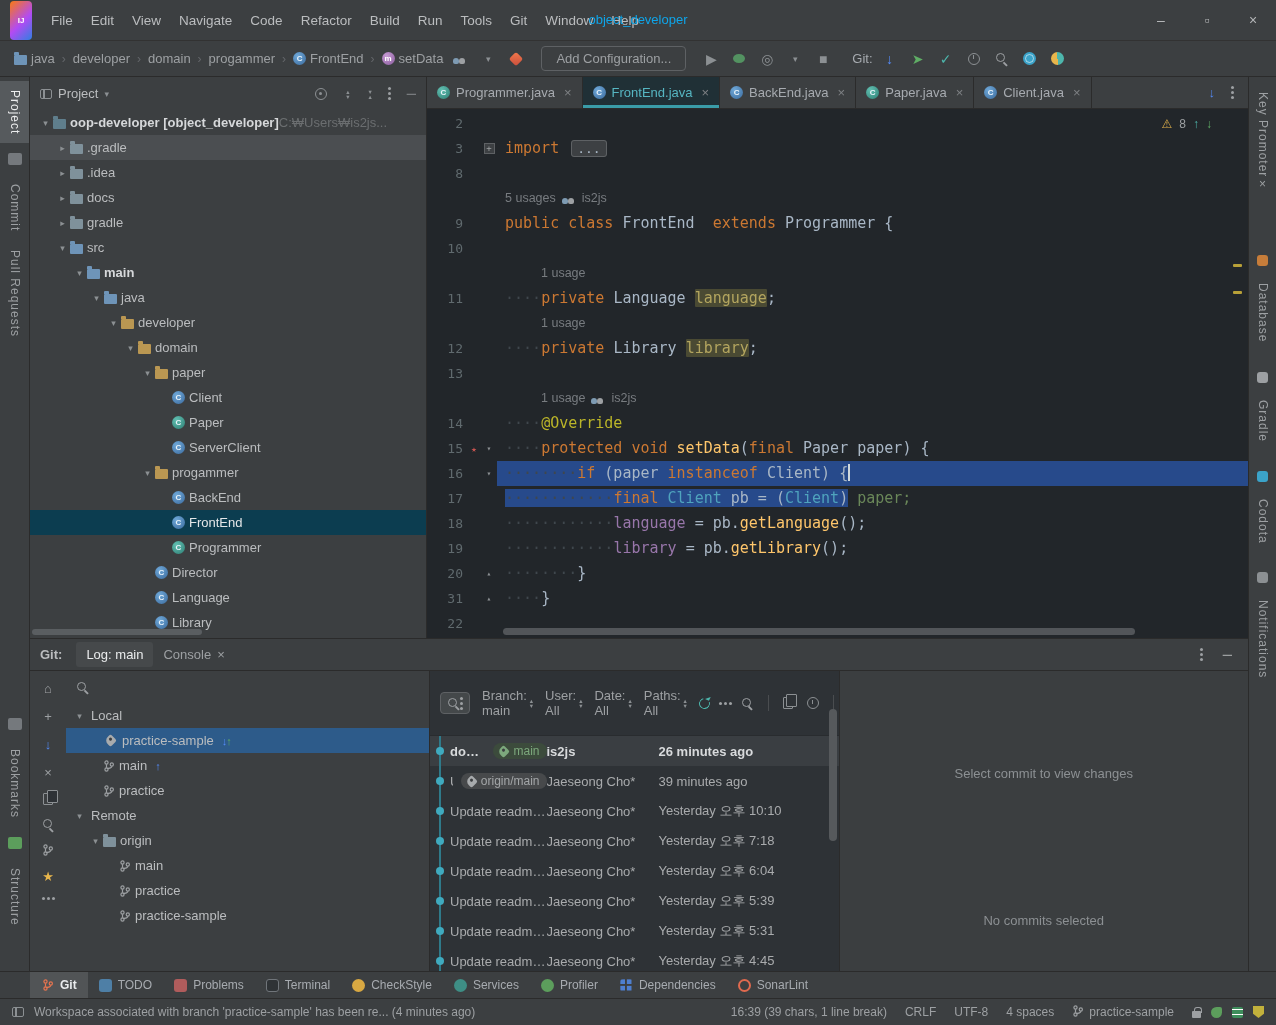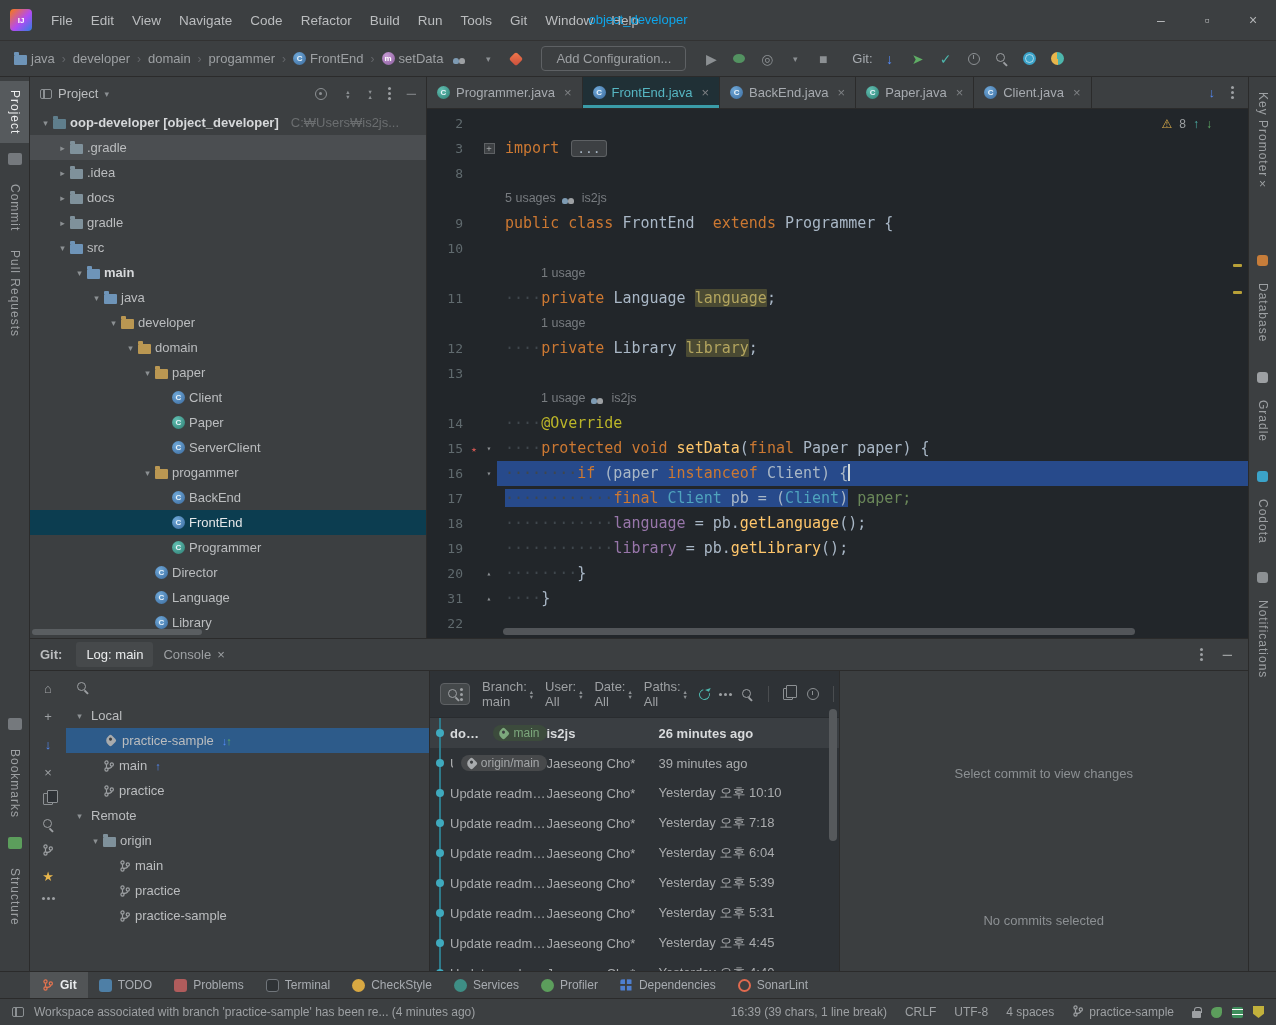--- a/index.html
+++ b/index.html
@@ -1,21 +1,21 @@
 <!DOCTYPE html>
 <html><head>
 <meta charset="utf-8">
 <style>
 *{box-sizing:border-box;margin:0;padding:0}
 html,body{width:1276px;height:1025px;overflow:hidden;background:#2B2B2B}
 .app{width:1276px;height:1025px;display:flex;flex-direction:column;font-family:"Liberation Sans",sans-serif;font-size:13px;color:#BBBDBF;background:#3C3F41;position:relative}
 
 
 .titlebar{flex:0 0 40px;display:flex;align-items:center;background:#3C3F41;border-bottom:1px solid #323232;padding-left:10px;position:relative}
-.logo{width:22px;height:22px;border-radius:4px;background:linear-gradient(135deg,#F97A12,#B24BF3 55%,#307FE2);display:flex;align-items:center;justify-content:center;color:#fff;font-size:8px;font-weight:bold;margin-right:10px}
+.logo{width:22px;height:39px;border-radius:4px;background:linear-gradient(135deg,#F97A12,#B24BF3 55%,#307FE2);display:flex;align-items:center;justify-content:center;color:#fff;font-size:8px;font-weight:bold;margin-right:10px}
 .menubar{display:flex}
 .menu-item{padding:5px 9px;color:#BBBDBF;font-size:13.5px;border-radius:3px}
 .win-title{position:absolute;left:50%;transform:translateX(-50%);top:12px;color:#0ea5e9;font-size:13px}
 .win-controls{margin-left:auto;display:flex;height:40px}
 .win-btn{width:46px;display:flex;align-items:center;justify-content:center;color:#B4B6B8;font-size:14px}
 
 
 .navbar{flex:0 0 36px;display:flex;align-items:center;background:#3C3F41;border-bottom:1px solid #2B2B2B;padding:0 12px;gap:2px}
 .crumbs{display:flex;align-items:center}
 .crumb{color:#9DA0A3;padding:0 2px;display:flex;align-items:center;gap:4px}
@@ -41,21 +41,21 @@
 .top-area{flex:0 0 561px;display:flex;min-height:0}
 
 
 .project-panel{flex:0 0 397px;background:#3C3F41;border-right:1px solid #2B2B2B;display:flex;flex-direction:column;position:relative}
 .pp-header{flex:0 0 33px;display:flex;align-items:center;padding:0 10px;gap:6px;color:#BBBDBF}
 .pp-right{margin-left:auto;display:flex;align-items:center;gap:16px;color:#8C9093}
 .tree{flex:1;overflow:hidden;font-size:13px}
 .trow{height:25px;display:flex;align-items:center;white-space:nowrap;color:#BBBDBF}
 .trow .chev{flex:0 0 15px;text-align:center;color:#8C9093;font-size:9px}
 .trow .lbl{margin-left:4px}
-.trow .hint{color:#6B6E70;margin-left:12px}
+.trow .hint{color:#6B6E70;margin-left:0}
 .trow.bold .lbl{font-weight:bold;color:#D6D8DA}
 .trow.sel-gray{background:#4B4E51}
 .trow.sel-blue{background:#0C3D50}
 .trow.sel-blue .lbl{color:#E4E6E8}
 .hthumb{position:absolute;left:2px;bottom:3px;width:170px;height:6px;border-radius:3px;background:#5A5E61}
 
 
 .ic{display:inline-flex;flex:0 0 auto;align-items:center;justify-content:center}
 .ic-folder{width:13px;height:10px;background:#7F919B;border-radius:1px;position:relative;margin-top:2px}
 .ic-folder::before{content:"";position:absolute;top:-3px;left:0;width:5px;height:3px;background:inherit;border-radius:1px 1px 0 0}
@@ -138,21 +138,21 @@
 .gh-right{margin-left:auto;display:flex;align-items:center;gap:20px;padding-right:6px}
 .git-content{flex:1;display:flex;min-height:0}
 .git-left{flex:0 0 400px;display:flex;background:#3C3F41;border-right:1px solid #2B2B2B;min-height:0}
 .git-lbar{flex:0 0 36px;display:flex;flex-direction:column;align-items:center;padding-top:10px;gap:13px;color:#9DA0A3;font-size:13px}
 .git-treewrap{flex:1;display:flex;flex-direction:column;overflow:hidden}
 .git-search{flex:0 0 32px;display:flex;align-items:center;gap:8px;padding:0 10px;color:#9DA0A3}
 .gtree .trow{color:#BBBDBF}
 .gtree .trow.sel{background:#2D5B8A}
 .gtree .badge{margin-left:8px;font-size:11px;letter-spacing:-1px}
 .git-mid{flex:1;display:flex;flex-direction:column;background:#2E3236;min-width:0;position:relative}
-.gfilter{flex:0 0 34px;display:flex;align-items:center;gap:12px;padding:8px 10px;color:#9DA0A3;font-size:13px;border-bottom:1px solid #292C2F}
+.gfilter{flex:0 0 34px;display:flex;align-items:center;gap:12px;padding:17px 10px;color:#9DA0A3;font-size:13px;border-bottom:1px solid #292C2F}
 .mini-search{width:62px;height:22px;border:1px solid #5E6164;background:#44484A;border-radius:4px;display:flex;align-items:center;justify-content:space-between;padding:0 6px}
 .gf-item{display:flex;align-items:center}
 .gf-sep{width:1px;height:16px;background:#4A4D50}
 .gf-right{margin-left:auto;display:flex;align-items:center;gap:14px}
 .commits{flex:1;overflow:hidden;position:relative}
 .crow{height:30px;display:flex;align-items:center;font-size:13px;color:#A9ABAD;padding-right:12px}
 .crow.head{background:#3A3E42;color:#D8DADC;font-weight:bold}
 .rail{flex:0 0 20px;position:relative;height:100%}
 .rail::before{content:"";position:absolute;left:9px;top:0;bottom:0;width:1.5px;background:#2F7A8A}
 .rail::after{content:"";position:absolute;left:5.5px;top:11px;width:8px;height:8px;border-radius:50%;background:#3FAABF}

